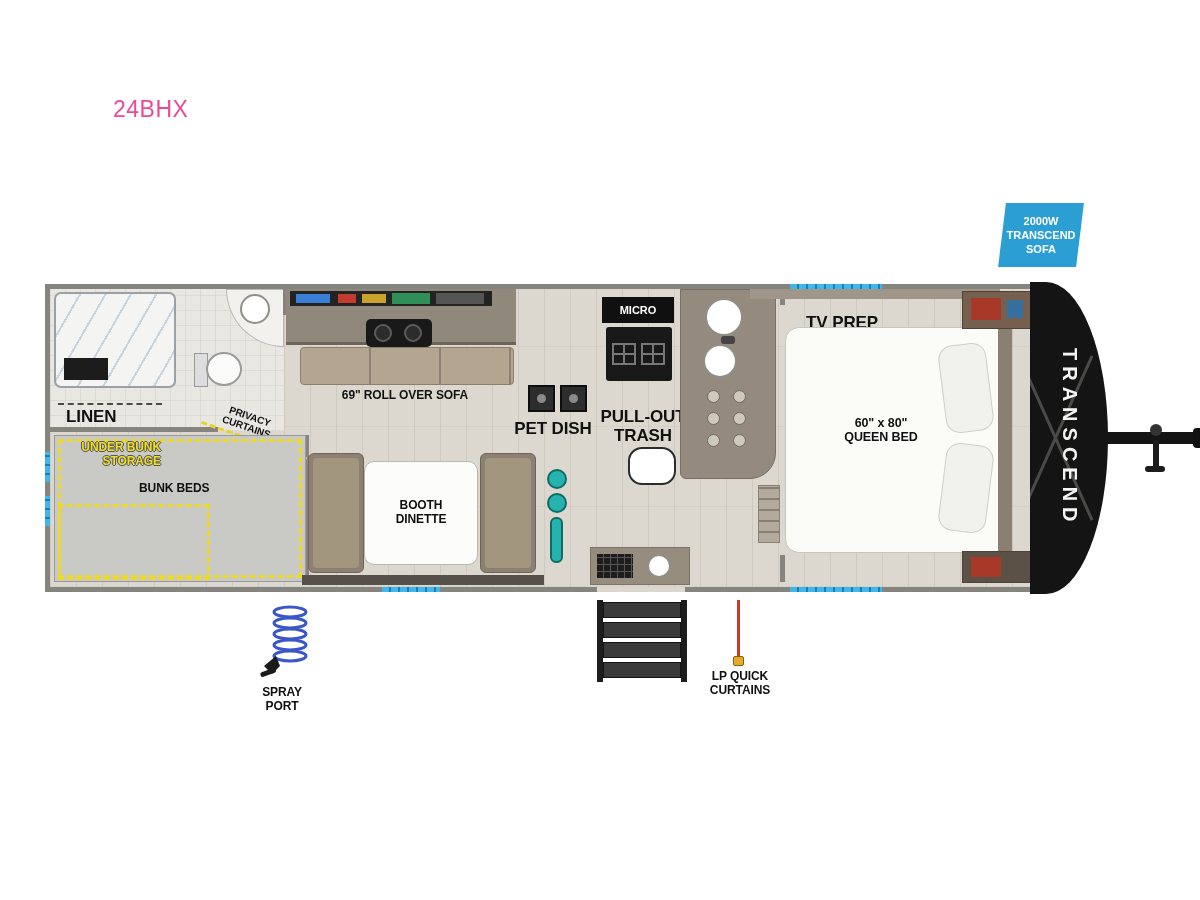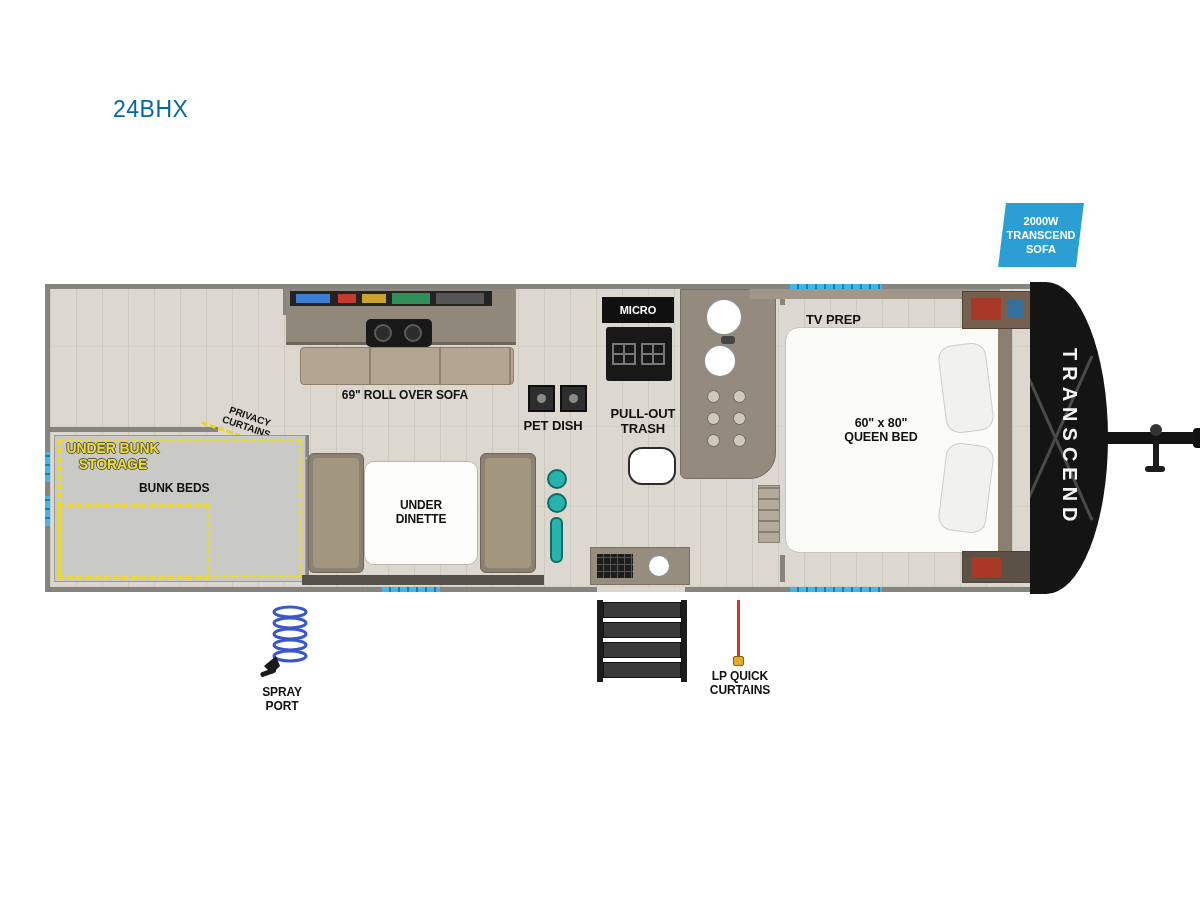--- a/index.html
+++ b/index.html
@@ -1,26 +1,26 @@
 <!DOCTYPE html>
 <html><head>
 <meta charset="utf-8">
 <style>
   html,body{margin:0;padding:0;background:#ffffff;}
   #canvas{position:relative;width:1200px;height:900px;background:#fff;overflow:hidden;
           font-family:"Liberation Sans",sans-serif;}
 
   
-  .l{position:absolute;font-weight:700;font-size:13px;line-height:1.14;color:#101010;
+  .l{position:absolute;font-weight:700;font-size:17px;line-height:1.14;color:#101010;
      text-align:center;letter-spacing:-0.1px;}
   .l span{display:block;white-space:nowrap;}
   .nw{white-space:nowrap;}
 
   
-  .title{position:absolute;left:113px;top:96px;font-size:23px;color:#0369a1;letter-spacing:0.5px;text-align:right;}
+  .title{position:absolute;left:113px;top:96px;font-size:23px;color:#ec4899;letter-spacing:0.5px;text-align:right;}
 
   
   .badge{position:absolute;height:64px;}
   .badge .bg{position:absolute;inset:0;background:#2b9fd4;transform:skewX(-7deg);}
   .badge .lines{position:relative;width:100%;height:100%;display:flex;flex-direction:column;
                 align-items:center;justify-content:center;color:#fff;font-weight:700;
                 font-size:11px;line-height:1.3;text-align:center;}
   .badge .lines span{display:block;white-space:nowrap;}
   .badge1{left:906px;top:203px;width:90px;}
   .badge2{left:1002px;top:203px;width:78px;}
@@ -68,22 +68,22 @@
 
   .wall{position:absolute;background:#85847f;}
 
   .privacy-line{position:absolute;left:152px;top:132px;width:120px;border-top:3px dashed #e8d52a;
                 transform:rotate(19deg);transform-origin:left top;}
   .privacy-lbl{transform:rotate(19deg);transform-origin:left top;font-size:10px;}
 
   .bunks{position:absolute;left:4px;top:146px;width:252px;height:147px;background:#c9c9c6;
          border:1px solid #9a9a96;box-sizing:border-box;}
   .dash{position:absolute;border:3px dashed #ecd92c;}
-  .ubs-lbl{color:#f0de2a;font-size:14px;
-           text-shadow:-1px 0 0 #555,1px 0 0 #555,0 -1px 0 #555,0 1px 0 #555;}
+  .ubs-lbl{color:#f0de2a;font-size:12px;
+           text-shadow:-1px 0 0 #555,1px 0 0 #555,0 -1px 0 #555,0 1px 0 #555;text-align:right;}
 
   .counter-top{position:absolute;left:236px;top:0;width:230px;height:56px;background:#90887a;
                border-bottom:3px solid #6c6459;box-sizing:border-box;}
   .ent{position:absolute;left:4px;top:2px;width:202px;height:15px;background:#232323;}
   .ent i{position:absolute;display:block;}
   .stove{position:absolute;left:80px;top:30px;width:66px;height:28px;background:#191919;border-radius:5px;}
   .burner{position:absolute;width:18px;height:18px;border-radius:50%;background:#2c2c2c;
           border:2px solid #5c5c5c;box-sizing:border-box;}
 
   .sofa{position:absolute;left:250px;top:58px;width:212px;height:36px;background:#b4a590;
@@ -166,20 +166,32 @@
       <span>2000W</span>
       <span>TRANSCEND</span>
       <span>SOFA</span>
     </div>
   </div>
 
   <div class="plan">
 
     <div class="fpbody">
 
+      <div class="bath">
+        <div class="shower">
+          <div class="glass"></div>
+          <div class="mat"></div>
+        </div>
+        <div class="vanity"></div>
+        <div class="sinkc" style="left:190px;top:5px;width:30px;height:30px;"></div>
+        <div class="toilet-tank"></div>
+        <div class="toilet-bowl"></div>
+        <div class="linen-door"></div>
+        <div class="l nw" style="left:16px;top:118px;">LINEN</div>
+      </div>
 
       <div class="wall" style="left:0;top:138px;width:168px;height:5px;"></div>
       <div class="wall" style="left:254px;top:146px;width:5px;height:147px;"></div>
       <div class="wall" style="left:233px;top:0;width:5px;height:26px;"></div>
       <div class="wall" style="left:730px;top:0;width:5px;height:16px;"></div>
       <div class="wall" style="left:730px;top:266px;width:5px;height:27px;"></div>
 
       <div class="privacy-line"></div>
       <div class="l privacy-lbl" style="left:178px;top:114px;">
         <span>PRIVACY</span>
@@ -267,21 +279,21 @@
       </div>
 
       <div class="bench" style="left:258px;top:164px;">
           <i></i>
         </div>
       <div class="bench" style="left:430px;top:164px;">
           <i></i>
         </div>
       <div class="dtable">
         <div class="l" style="position:static;font-size:12px;">
-          <span>UNDER</span>
+          <span>BOOTH</span>
           <span>DINETTE</span>
         </div>
       </div>
       <div class="darkband"></div>
 
       <div class="teal tealc" style="left:497px;top:180px;"></div>
       <div class="teal tealc" style="left:497px;top:204px;"></div>
       <div class="teal" style="left:500px;top:228px;width:13px;height:46px;border-radius:6px;"></div>
 
       <div class="bcounter">

